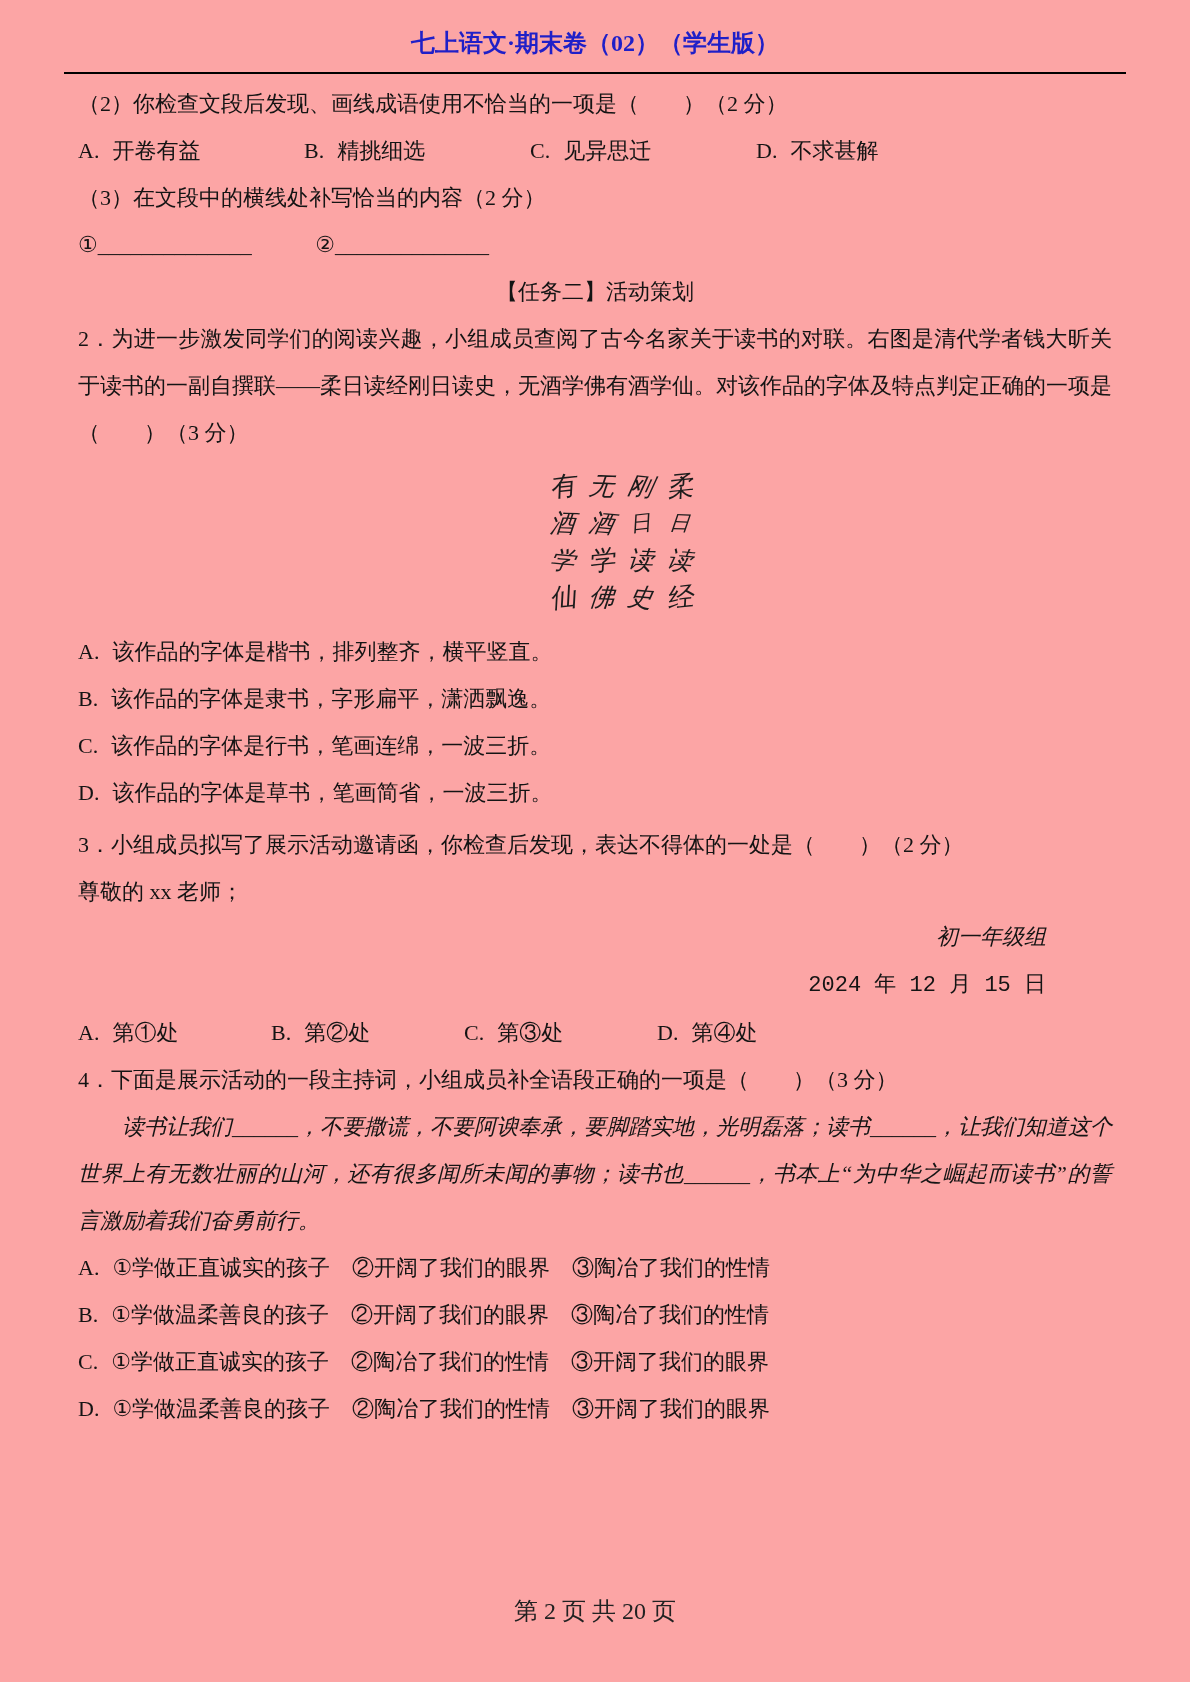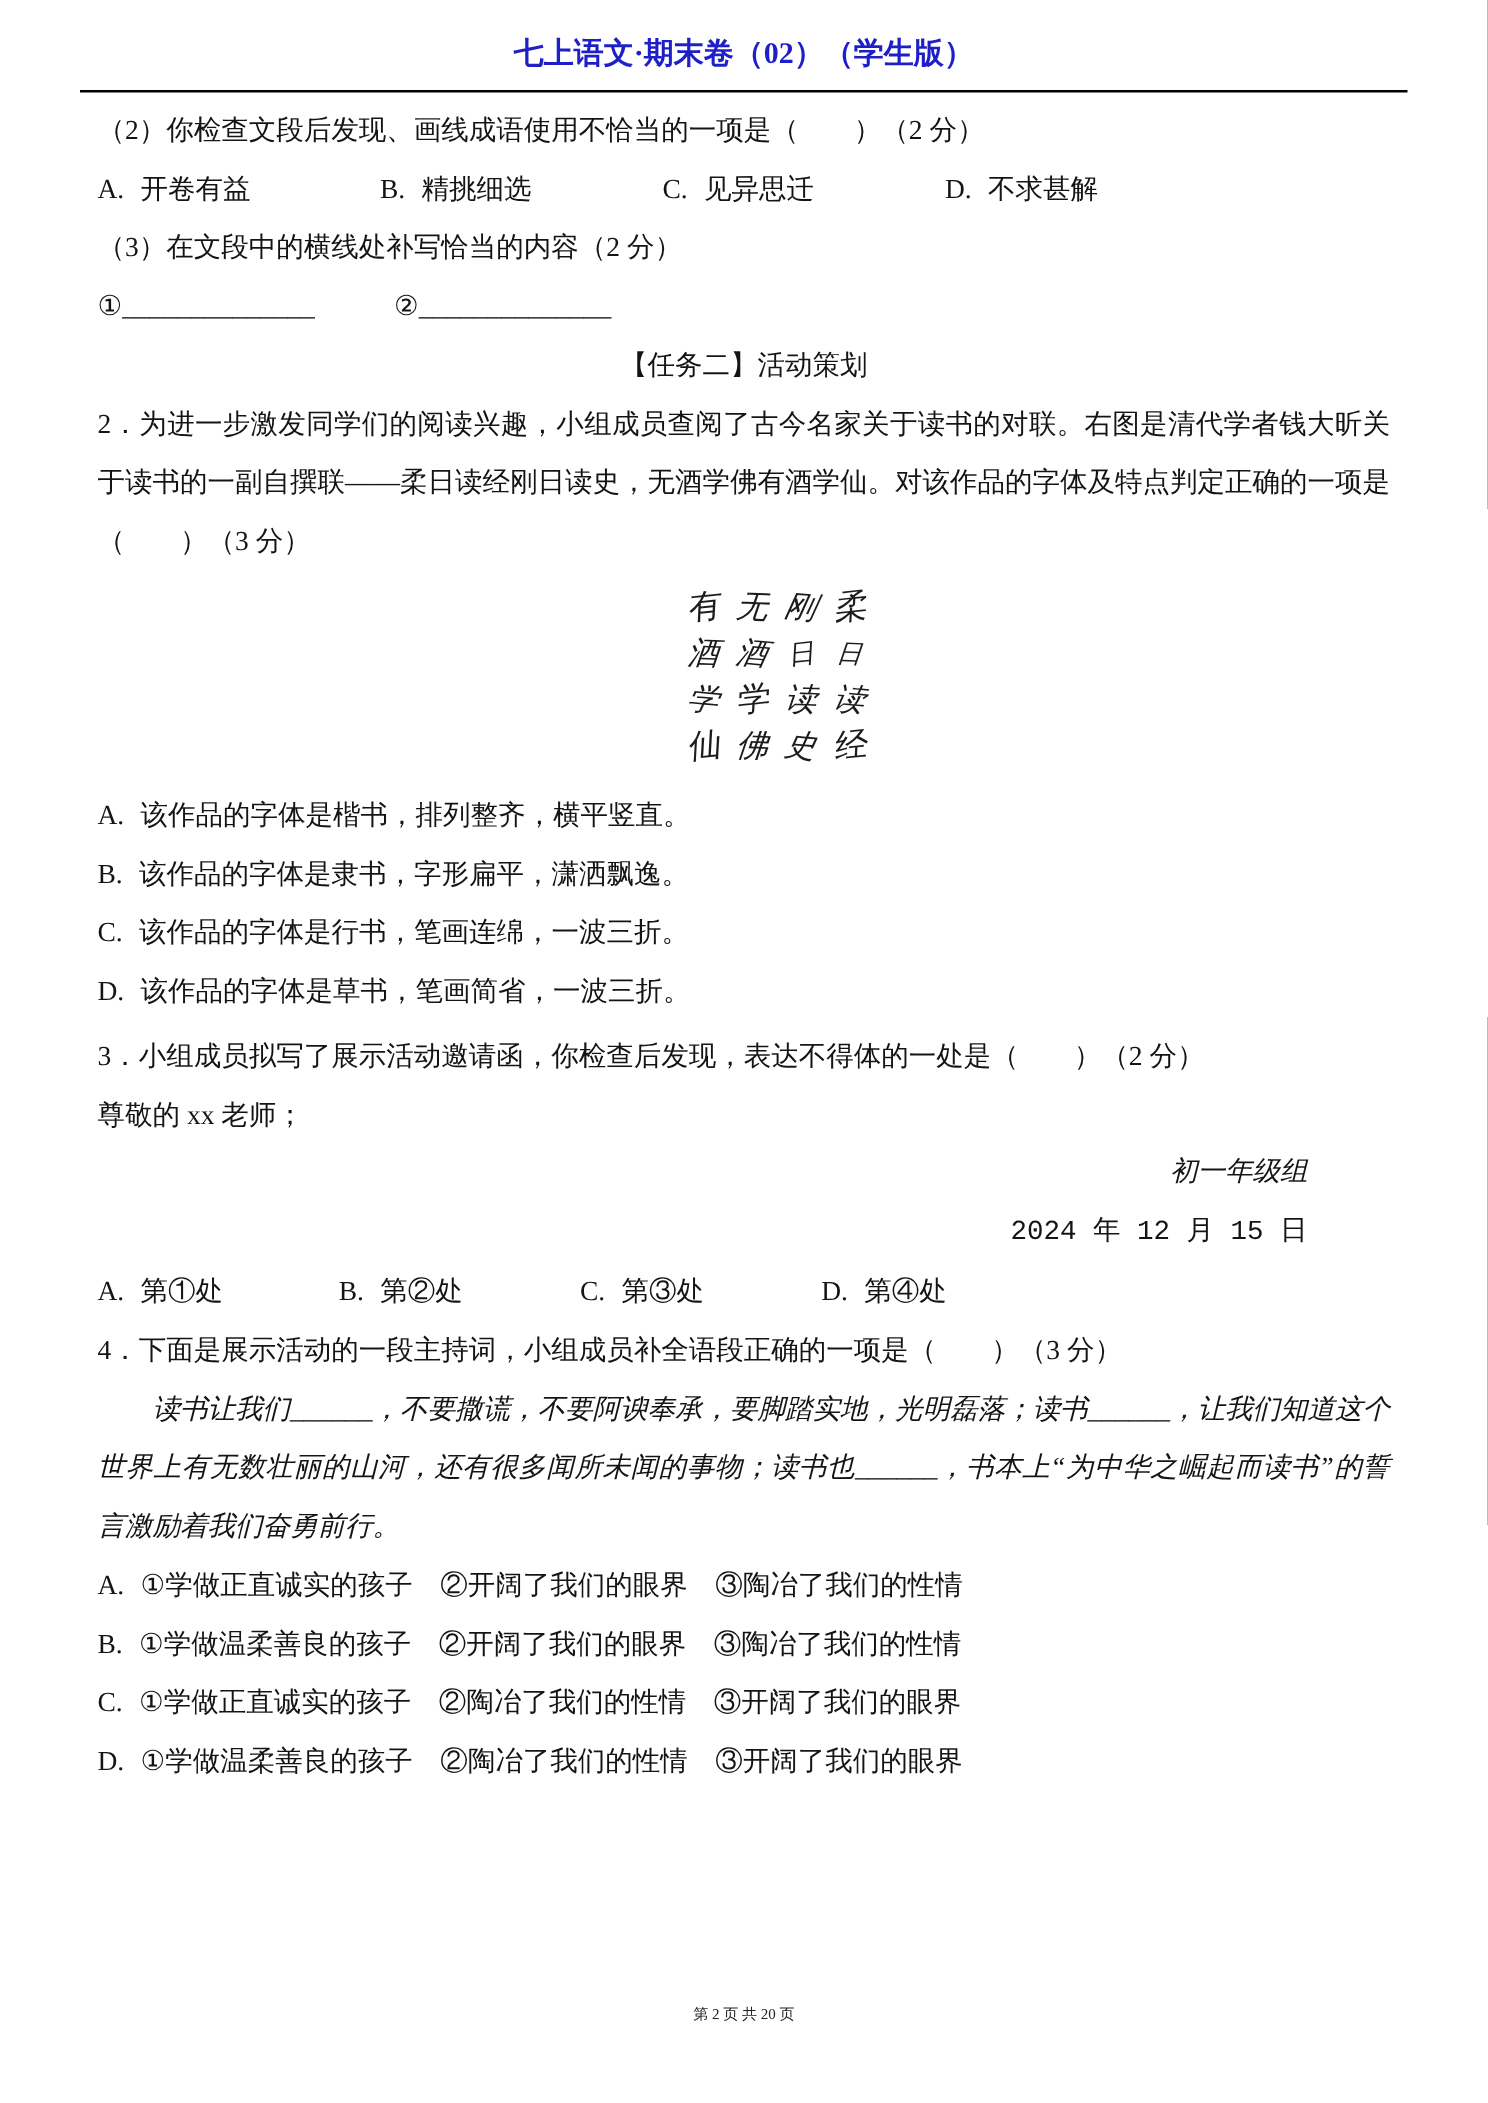--- a/index.html
+++ b/index.html
@@ -1,21 +1,21 @@
 <!DOCTYPE html>
 <html><head>
 <meta charset="utf-8">
 <style>
   html, body { margin: 0; padding: 0; background: #888; }
   .page {
     position: relative;
     width: 1190px;
     height: 1682px;
     margin: 0 auto;
-    background: #ffffff;
+    background: #fca5a5;
     box-sizing: border-box;
     padding: 26px 78px 0 78px;
     font-family: "Liberation Serif", serif;
     font-size: 22px;
     line-height: 47px;
     color: #141414;
     overflow: hidden;
   }
   .doc-title {
     text-align: center;
@@ -71,21 +71,21 @@
   .calli span:nth-child(3n)   { transform: rotate(5deg) skewX(-6deg) scale(0.96); }
   .calli span:nth-child(3n+1) { transform: rotate(-6deg) skewX(5deg) scale(1.02); }
   .calli span:nth-child(3n+2) { transform: rotate(2deg) skewX(-3deg) scale(0.98); }
   .calli span:nth-child(7), .calli span:nth-child(8) { font-size: 21px; }
   .page-footer {
     position: absolute;
     left: 0;
     right: 0;
     top: 1596px;
     text-align: center;
-    font-size: 12px;
+    font-size: 24px;
     line-height: 30px;
     color: #222;
   }
   .sp-q3 { margin-top: 5px; }
 </style>
 </head>
 <body>
 
 <div class="page">
 

